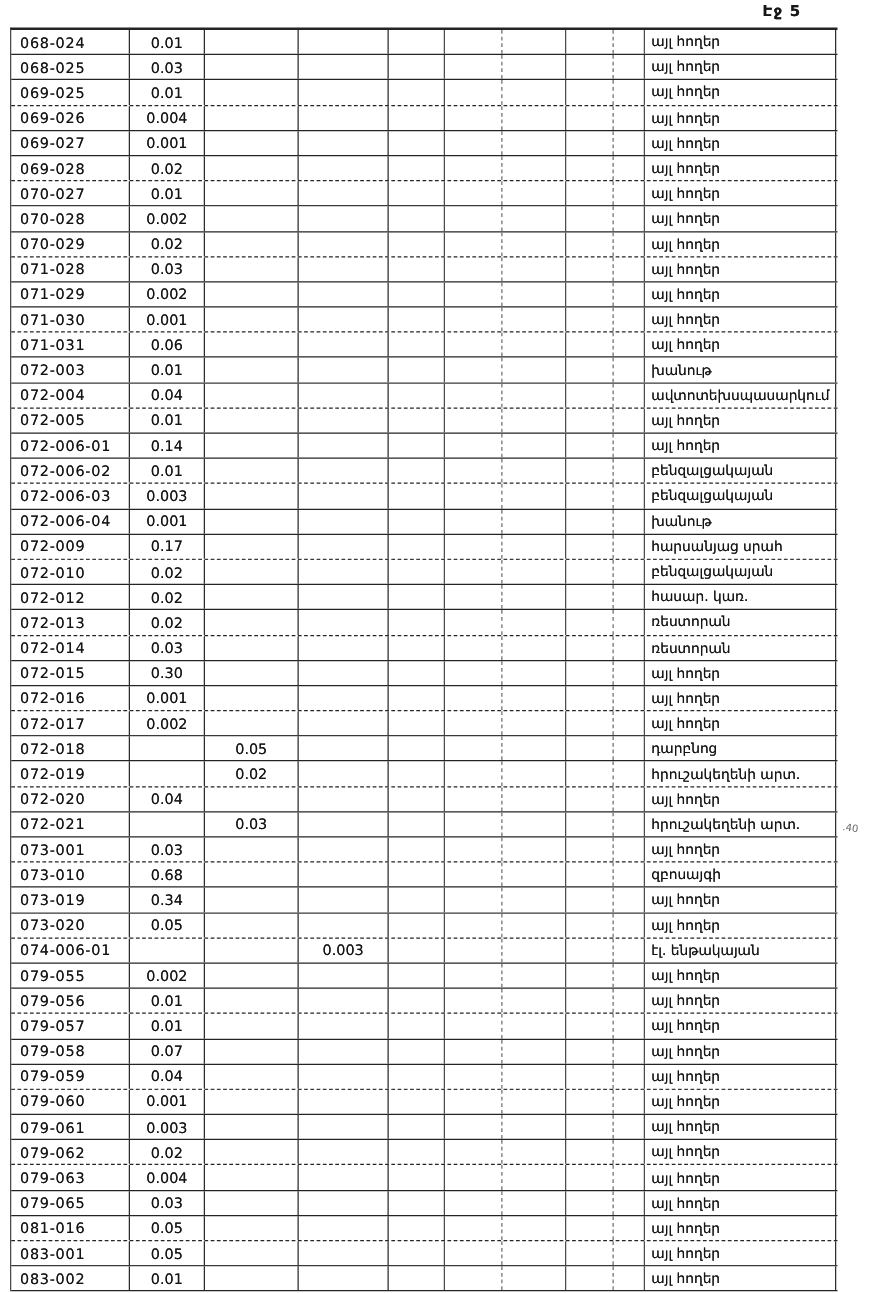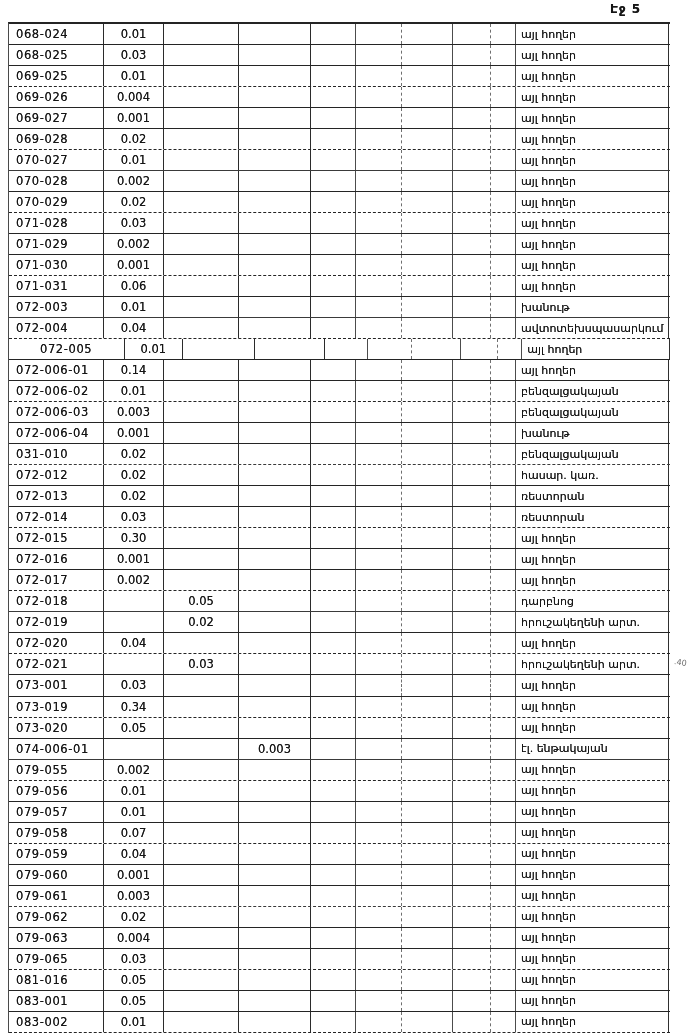--- a/index.html
+++ b/index.html
@@ -242,21 +242,21 @@
         <div class="cell c-val" style="width: 75px;"></div>
         <div class="cell c-val" style="width: 72px;"></div>
         <div class="cell c-empty dark" style="width: 45px;"></div>
         <div class="cell c-empty" style="width: 46px;"></div>
         <div class="cell c-empty dark" style="width: 51px;"></div>
         <div class="cell c-empty" style="width: 38px;"></div>
         <div class="cell c-empty dark" style="width: 25px;"></div>
         <div class="cell c-use" style="width: 153px;">ավտոտեխսպասարկում</div>
       </div>
       <div class="t-row">
-        <div class="cell c-code" style="width: 95px; margin-left: 24px;">072-005</div>
+        <div class="cell c-code" style="width: 95px;">072-005</div>
         <div class="cell c-val" style="width: 60px;">0.01</div>
         <div class="cell c-val" style="width: 75px;"></div>
         <div class="cell c-val" style="width: 72px;"></div>
         <div class="cell c-empty dark" style="width: 45px;"></div>
         <div class="cell c-empty" style="width: 46px;"></div>
         <div class="cell c-empty dark" style="width: 51px;"></div>
         <div class="cell c-empty" style="width: 38px;"></div>
         <div class="cell c-empty dark" style="width: 25px;"></div>
         <div class="cell c-use" style="width: 153px;">այլ հողեր</div>
       </div>
@@ -302,21 +302,33 @@
         <div class="cell c-val" style="width: 75px;"></div>
         <div class="cell c-val" style="width: 72px;"></div>
         <div class="cell c-empty dark" style="width: 45px;"></div>
         <div class="cell c-empty" style="width: 46px;"></div>
         <div class="cell c-empty dark" style="width: 51px;"></div>
         <div class="cell c-empty" style="width: 38px;"></div>
         <div class="cell c-empty dark" style="width: 25px;"></div>
         <div class="cell c-use" style="width: 153px;">խանութ</div>
       </div>
       <div class="t-row">
-        <div class="cell c-code" style="width: 95px;">031-010</div>
+        <div class="cell c-code" style="width: 95px;">072-009</div>
+        <div class="cell c-val" style="width: 60px;">0.17</div>
+        <div class="cell c-val" style="width: 75px;"></div>
+        <div class="cell c-val" style="width: 72px;"></div>
+        <div class="cell c-empty dark" style="width: 45px;"></div>
+        <div class="cell c-empty" style="width: 46px;"></div>
+        <div class="cell c-empty dark" style="width: 51px;"></div>
+        <div class="cell c-empty" style="width: 38px;"></div>
+        <div class="cell c-empty dark" style="width: 25px;"></div>
+        <div class="cell c-use" style="width: 153px;">հարսանյաց սրահ</div>
+      </div>
+      <div class="t-row">
+        <div class="cell c-code" style="width: 95px;">072-010</div>
         <div class="cell c-val" style="width: 60px;">0.02</div>
         <div class="cell c-val" style="width: 75px;"></div>
         <div class="cell c-val" style="width: 72px;"></div>
         <div class="cell c-empty dark" style="width: 45px;"></div>
         <div class="cell c-empty" style="width: 46px;"></div>
         <div class="cell c-empty dark" style="width: 51px;"></div>
         <div class="cell c-empty" style="width: 38px;"></div>
         <div class="cell c-empty dark" style="width: 25px;"></div>
         <div class="cell c-use" style="width: 153px;">բենզալցակայան</div>
       </div>
@@ -444,20 +456,32 @@
         <div class="cell c-code" style="width: 95px;">073-001</div>
         <div class="cell c-val" style="width: 60px;">0.03</div>
         <div class="cell c-val" style="width: 75px;"></div>
         <div class="cell c-val" style="width: 72px;"></div>
         <div class="cell c-empty dark" style="width: 45px;"></div>
         <div class="cell c-empty" style="width: 46px;"></div>
         <div class="cell c-empty dark" style="width: 51px;"></div>
         <div class="cell c-empty" style="width: 38px;"></div>
         <div class="cell c-empty dark" style="width: 25px;"></div>
         <div class="cell c-use" style="width: 153px;">այլ հողեր</div>
+      </div>
+      <div class="t-row">
+        <div class="cell c-code" style="width: 95px;">073-010</div>
+        <div class="cell c-val" style="width: 60px;">0.68</div>
+        <div class="cell c-val" style="width: 75px;"></div>
+        <div class="cell c-val" style="width: 72px;"></div>
+        <div class="cell c-empty dark" style="width: 45px;"></div>
+        <div class="cell c-empty" style="width: 46px;"></div>
+        <div class="cell c-empty dark" style="width: 51px;"></div>
+        <div class="cell c-empty" style="width: 38px;"></div>
+        <div class="cell c-empty dark" style="width: 25px;"></div>
+        <div class="cell c-use" style="width: 153px;">զբոսայգի</div>
       </div>
       <div class="t-row">
         <div class="cell c-code" style="width: 95px;">073-019</div>
         <div class="cell c-val" style="width: 60px;">0.34</div>
         <div class="cell c-val" style="width: 75px;"></div>
         <div class="cell c-val" style="width: 72px;"></div>
         <div class="cell c-empty dark" style="width: 45px;"></div>
         <div class="cell c-empty" style="width: 46px;"></div>
         <div class="cell c-empty dark" style="width: 51px;"></div>
         <div class="cell c-empty" style="width: 38px;"></div>

